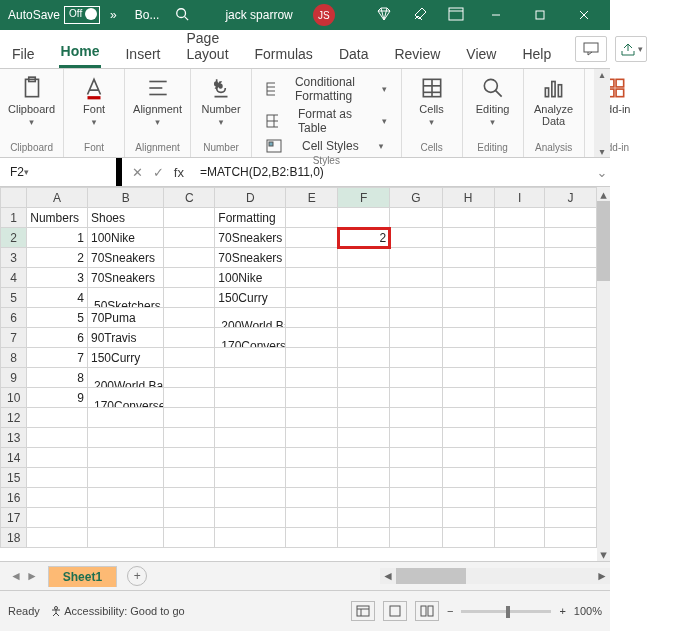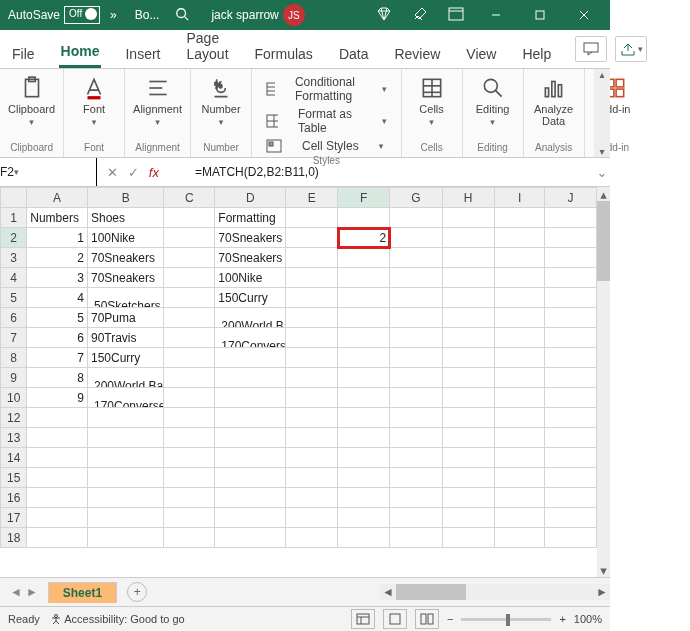--- a/index.html
+++ b/index.html
@@ -4,41 +4,41 @@
 <style>
 html,body{margin:0;padding:0;font-family:"Segoe UI",Arial,sans-serif;font-size:13px;background:#fff;color:#222;overflow:hidden}
 .window{width:610px;height:631px;display:flex;flex-direction:column;background:#fff;position:relative}
 .titlebar{height:30px;background:#1e6f50;color:#fff;display:flex;align-items:center;padding:0 4px 0 8px;font-size:12px}
 .titlebar .autosave{display:flex;align-items:center;gap:4px}
 .toggle{width:34px;height:16px;border:1px solid #fff;border-radius:0;position:relative;display:inline-block}
 .toggle:after{content:"";position:absolute;right:2px;top:1px;width:12px;height:12px;border-radius:50%;background:#fff}
 .toggle-label{font-size:10px;position:absolute;left:4px;top:1px;color:#fff}
 .titlebar .doc{margin-left:18px}
 .titlebar .search{margin-left:16px}
-.titlebar .user{margin-left:22px}
-.user-badge{display:inline-flex;width:22px;height:22px;border-radius:50%;background:#c83237;color:#fff;align-items:center;justify-content:center;font-size:10px;margin-left:4px}
+.titlebar .user{margin-left:36px}
+.user-badge{display:inline-flex;width:22px;height:22px;border-radius:50%;background:#c83237;color:#fff;align-items:center;justify-content:center;font-size:10px;margin-left:20px}
 .spacer{flex:1}
 .win-btn{width:44px;height:30px;display:flex;align-items:center;justify-content:center;color:#fff}
 .tabbar{height:38px;display:flex;align-items:flex-end;border-bottom:1px solid #ccc;padding:0 10px;gap:22px;font-size:14px;color:#444}
 .tabbar .tab{padding:8px 2px 6px;cursor:pointer}
 .tabbar .tab.active{color:#1e6f50;font-weight:600;border-bottom:3px solid #1e6f50}
 .tabbar .right-icons{margin-left:auto;display:flex;gap:8px;align-items:center;padding-bottom:6px}
 .right-icons .ibtn{width:30px;height:24px;border:1px solid #ccc;display:flex;align-items:center;justify-content:center;color:#555;border-radius:2px}
 .ribbon{height:88px;display:flex;border-bottom:1px solid #ccc;background:#fafafa;position:relative}
 .group{display:flex;flex-direction:column;align-items:center;justify-content:space-between;padding:6px 8px 4px;border-right:1px solid #ddd}
 .big-btn{display:flex;flex-direction:column;align-items:center;gap:2px;font-size:11px;color:#444;min-width:44px}
 .big-btn svg{width:26px;height:26px}
 .group-label{font-size:10px;color:#777;margin-top:2px}
 .styles-col{display:flex;flex-direction:column;gap:4px;justify-content:center;font-size:12px;color:#444;padding:0 6px}
 .styles-col .row{display:flex;align-items:center;gap:20px}
 .ribbon .vscroll{position:absolute;right:0;top:0;width:16px;height:100%;background:#eee;display:flex;flex-direction:column;align-items:center;justify-content:space-between;font-size:10px;color:#666}
 .fbar{height:28px;display:flex;align-items:center;border-bottom:1px solid #ccc}
-.namebox{width:96px;border-right:1px solid #000000;padding:0 0;display:flex;align-items:center;justify-content:flex-start;height:100%;font-size:12px}
+.namebox{width:96px;border-right:6px solid #000000;padding:0 10px;display:flex;align-items:center;justify-content:flex-start;height:100%;font-size:12px}
 .fx-btns{display:flex;gap:10px;padding:0 10px;color:#888;align-items:center;height:100%}
-.fxlabel{font-style:italic;color:#b91c1c;margin-right:20px}
+.fxlabel{color:#404040;margin-right:0}
 .formula-input{flex:1;padding:0 6px;font-size:12px;height:100%;display:flex;align-items:center}
 .fbar .end{width:16px;text-align:center;color:#888}
 .sheet{flex:1;position:relative;overflow:hidden;display:flex}
 .grid{position:relative}
 table{border-collapse:collapse;table-layout:fixed}
 th,td{border:1px solid #d4d4d4;height:19px;font-size:12px;padding:0 3px;white-space:nowrap;overflow:hidden}
 th{background:#eee;text-align:center;font-weight:normal;color:#444}
 th.rowh{width:22px}
 .colA{width:56px}.colB{width:72px}.colC{width:60px}.colD{width:62px}.colE{width:62px}.colF{width:62px}.colG{width:62px}.colH{width:62px}.colI{width:62px}.colJ{width:62px}
 td.num{text-align:right}
@@ -47,21 +47,21 @@
 .grid-vscroll{width:16px;background:#eee;display:flex;flex-direction:column}
 .grid-vscroll .thumb{background:#c5c5c5;width:100%}
 .sheet-tabs{height:28px;display:flex;align-items:center;border-top:1px solid #ccc;background:#f3f3f3;font-size:12px}
 .sheet-tabs .nav{display:flex;gap:4px;padding:0 10px;color:#888}
 .sheet-tab{background:#fdba74;border:1px solid #ccc;border-bottom:none;padding:3px 14px;font-weight:600;color:#1e6f50}
 .addsheet{margin-left:10px;width:18px;height:18px;border:1px solid #bbb;border-radius:50%;display:flex;align-items:center;justify-content:center;color:#666}
 .hscroll{margin-left:auto;display:flex;align-items:center;width:230px;height:16px;background:#eee}
 .hscroll .btn{width:16px;text-align:center;color:#666}
 .hscroll .track{flex:1;position:relative;height:100%}
 .hscroll .thumb{position:absolute;left:0;top:0;height:100%;width:70px;background:#c5c5c5}
-.status{height:24px;background:#f3f3f3;display:flex;align-items:center;font-size:11px;color:#444;padding:0 8px;gap:10px;border-top:1px solid #ccc}
+.status{height:24px;background:#f3f3f3;display:flex;align-items:center;font-size:11px;color:#444;padding:8px 8px;gap:10px;border-top:1px solid #ccc}
 .status .right{margin-left:auto;display:flex;align-items:center;gap:8px}
 .viewbtn{width:22px;height:18px;border:1px solid #bbb;display:flex;align-items:center;justify-content:center}
 .slider{width:90px;height:3px;background:#ccc;position:relative}
 .slider:after{content:"";position:absolute;left:50%;top:-4px;width:4px;height:12px;background:#777}
 .chev{font-size:9px;color:#666}
 .overflow-cell{position:relative;overflow:visible}
 .overflow-cell span{position:absolute;left:3px;top:1px;white-space:nowrap}
 </style>
 </head>
 <body>

